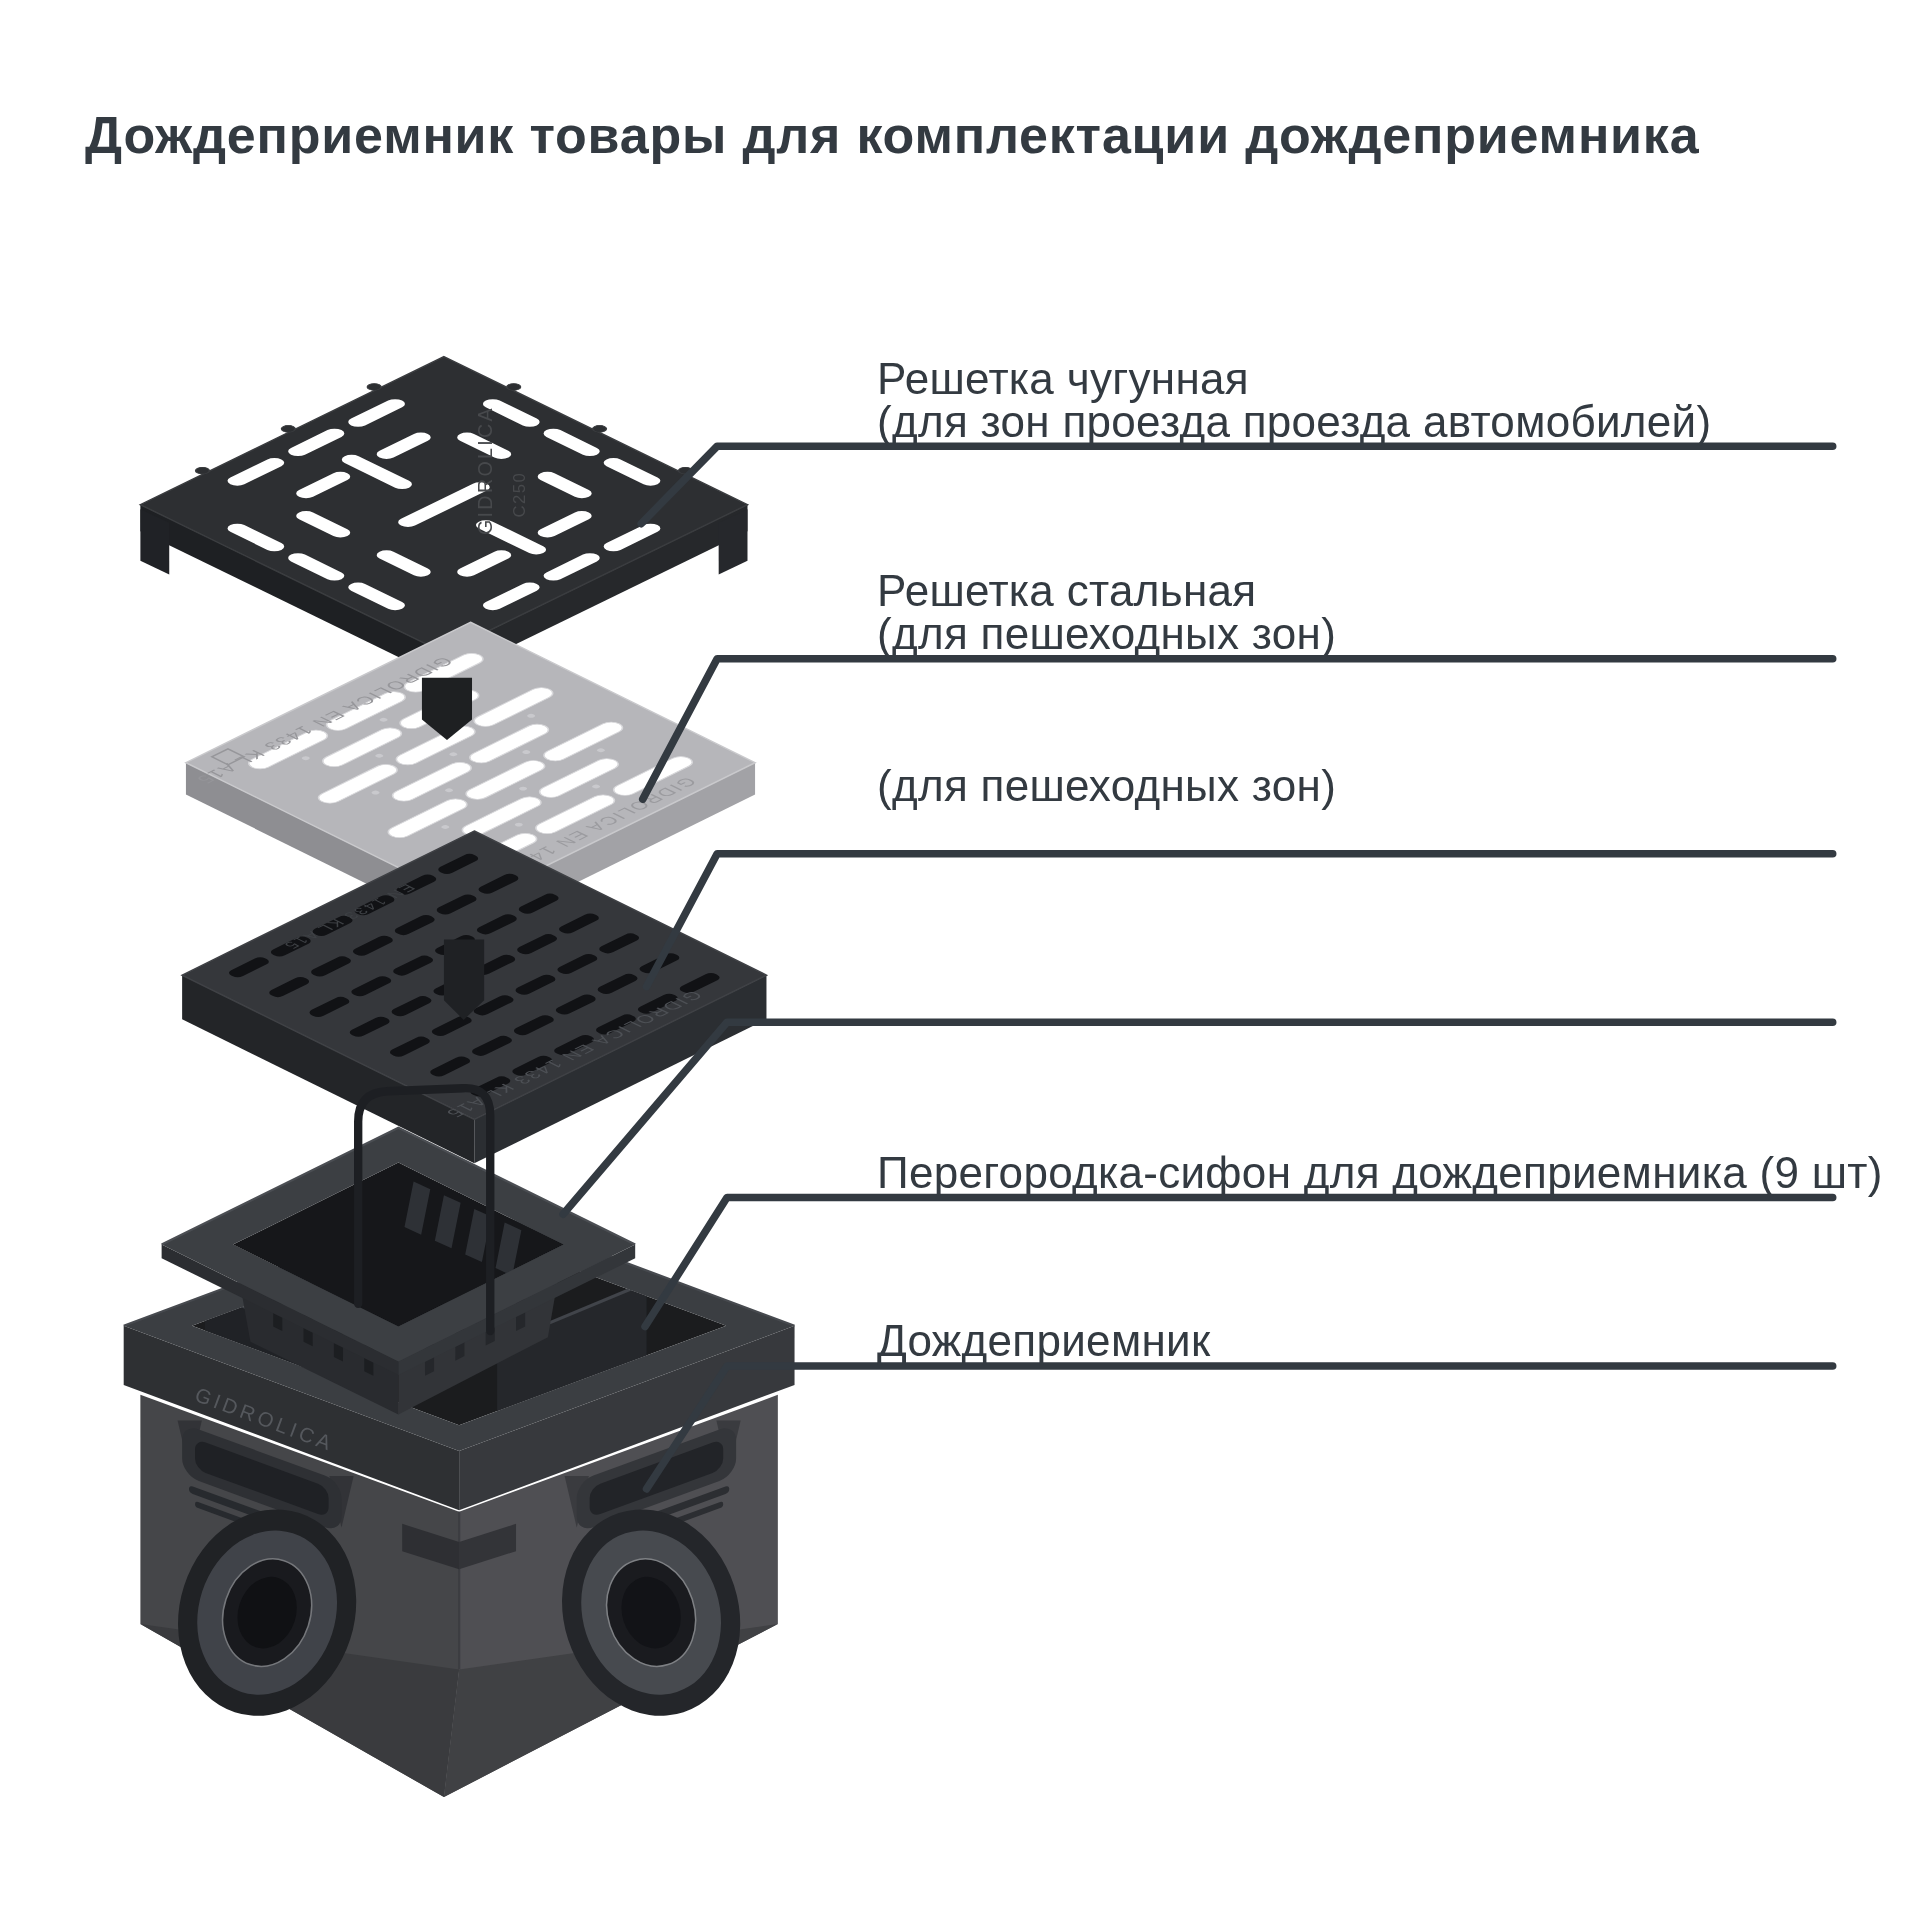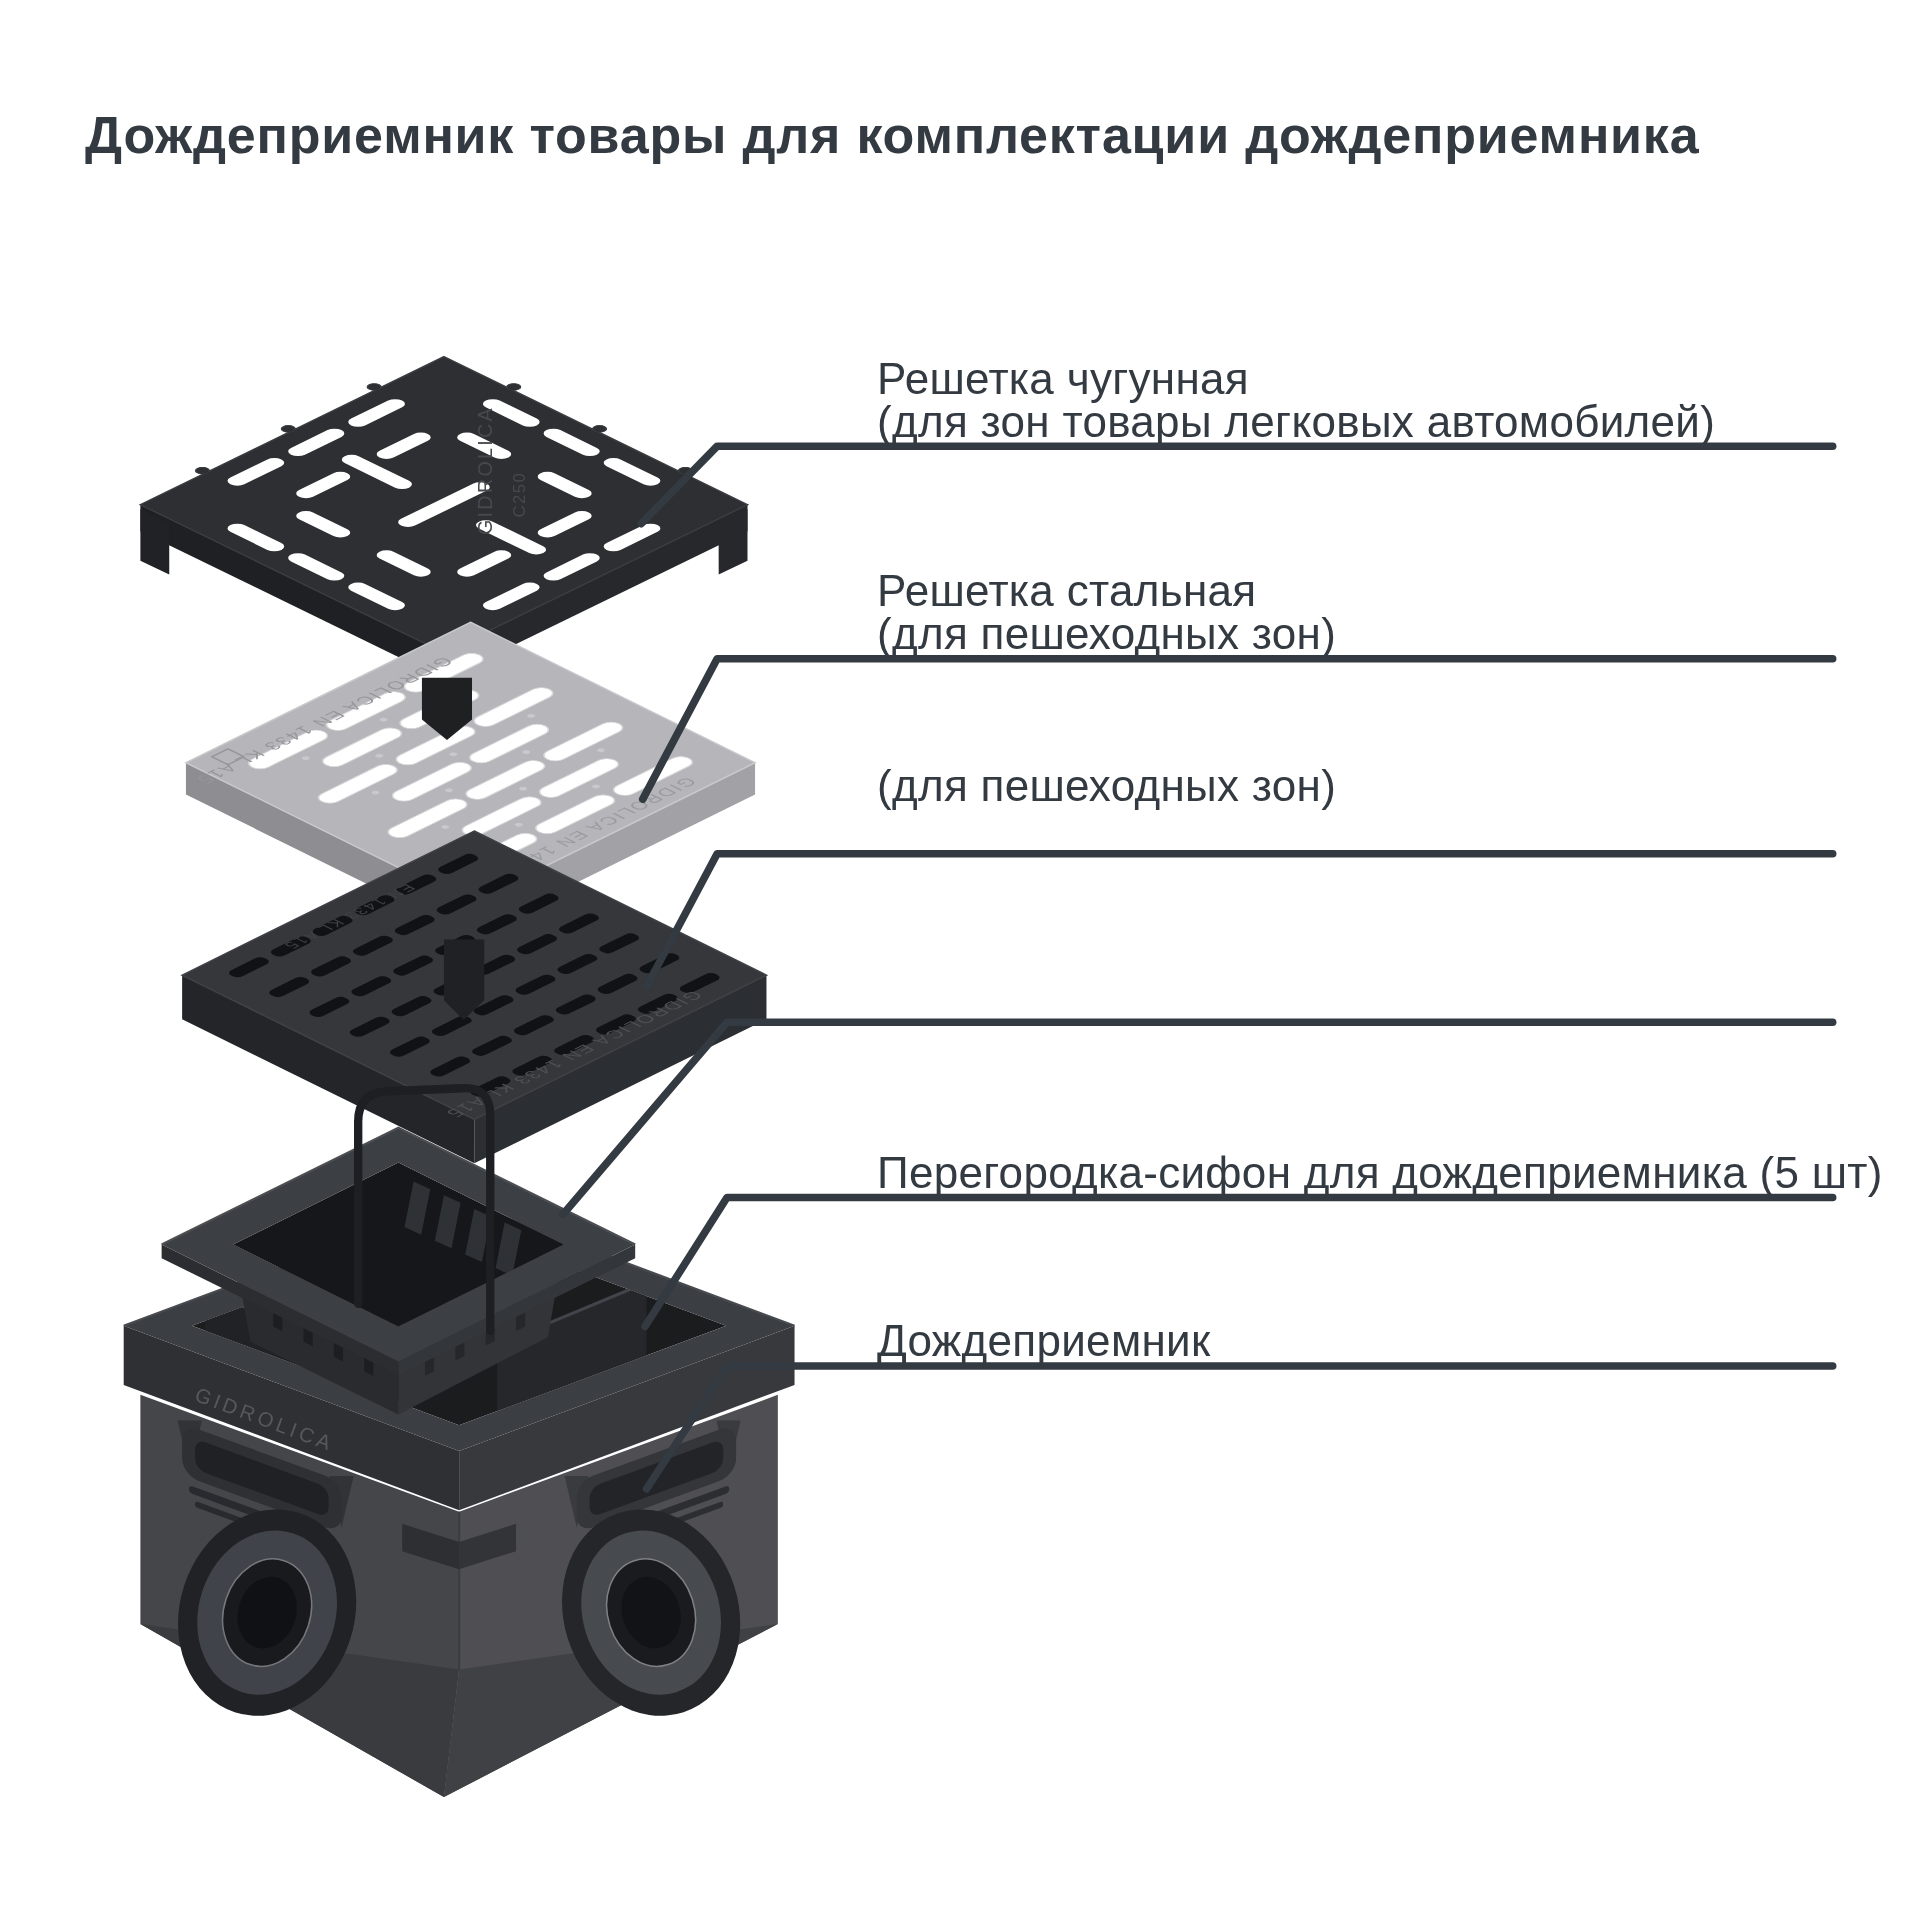--- a/index.html
+++ b/index.html
@@ -259,31 +259,31 @@
       <polyline points="847,1053 945,868 2415,868"></polyline>
       <polyline points="852,1300 945,1125 2415,1125"></polyline>
       <polyline points="742,1600 958,1347 2415,1347"></polyline>
       <polyline points="850,1748 958,1578 2415,1578"></polyline>
       <polyline points="852,1962 958,1800 2415,1800"></polyline>
     </g>
   </svg>
 
   <div class="label" style="top:357px">
     <div>Решетка чугунная</div>
-    <div>(для зон товары легковых автомобилей)</div>
+    <div>(для зон проезда проезда автомобилей)</div>
   </div>
   <div class="label" style="top:569px">
     <div>Решетка стальная</div>
     <div>(для пешеходных зон)</div>
   </div>
   <div class="label" style="top:764px">
     <div>(для пешеходных зон)</div>
   </div>
   <div class="label" style="top:1151px">
-    <div>Перегородка-сифон для дождеприемника (5 шт)</div>
+    <div>Перегородка-сифон для дождеприемника (9 шт)</div>
 
   </div>
   <div class="label" style="top:1319px">
     <div>Дождеприемник</div>
 
   </div>
 
 </div>
 
 

